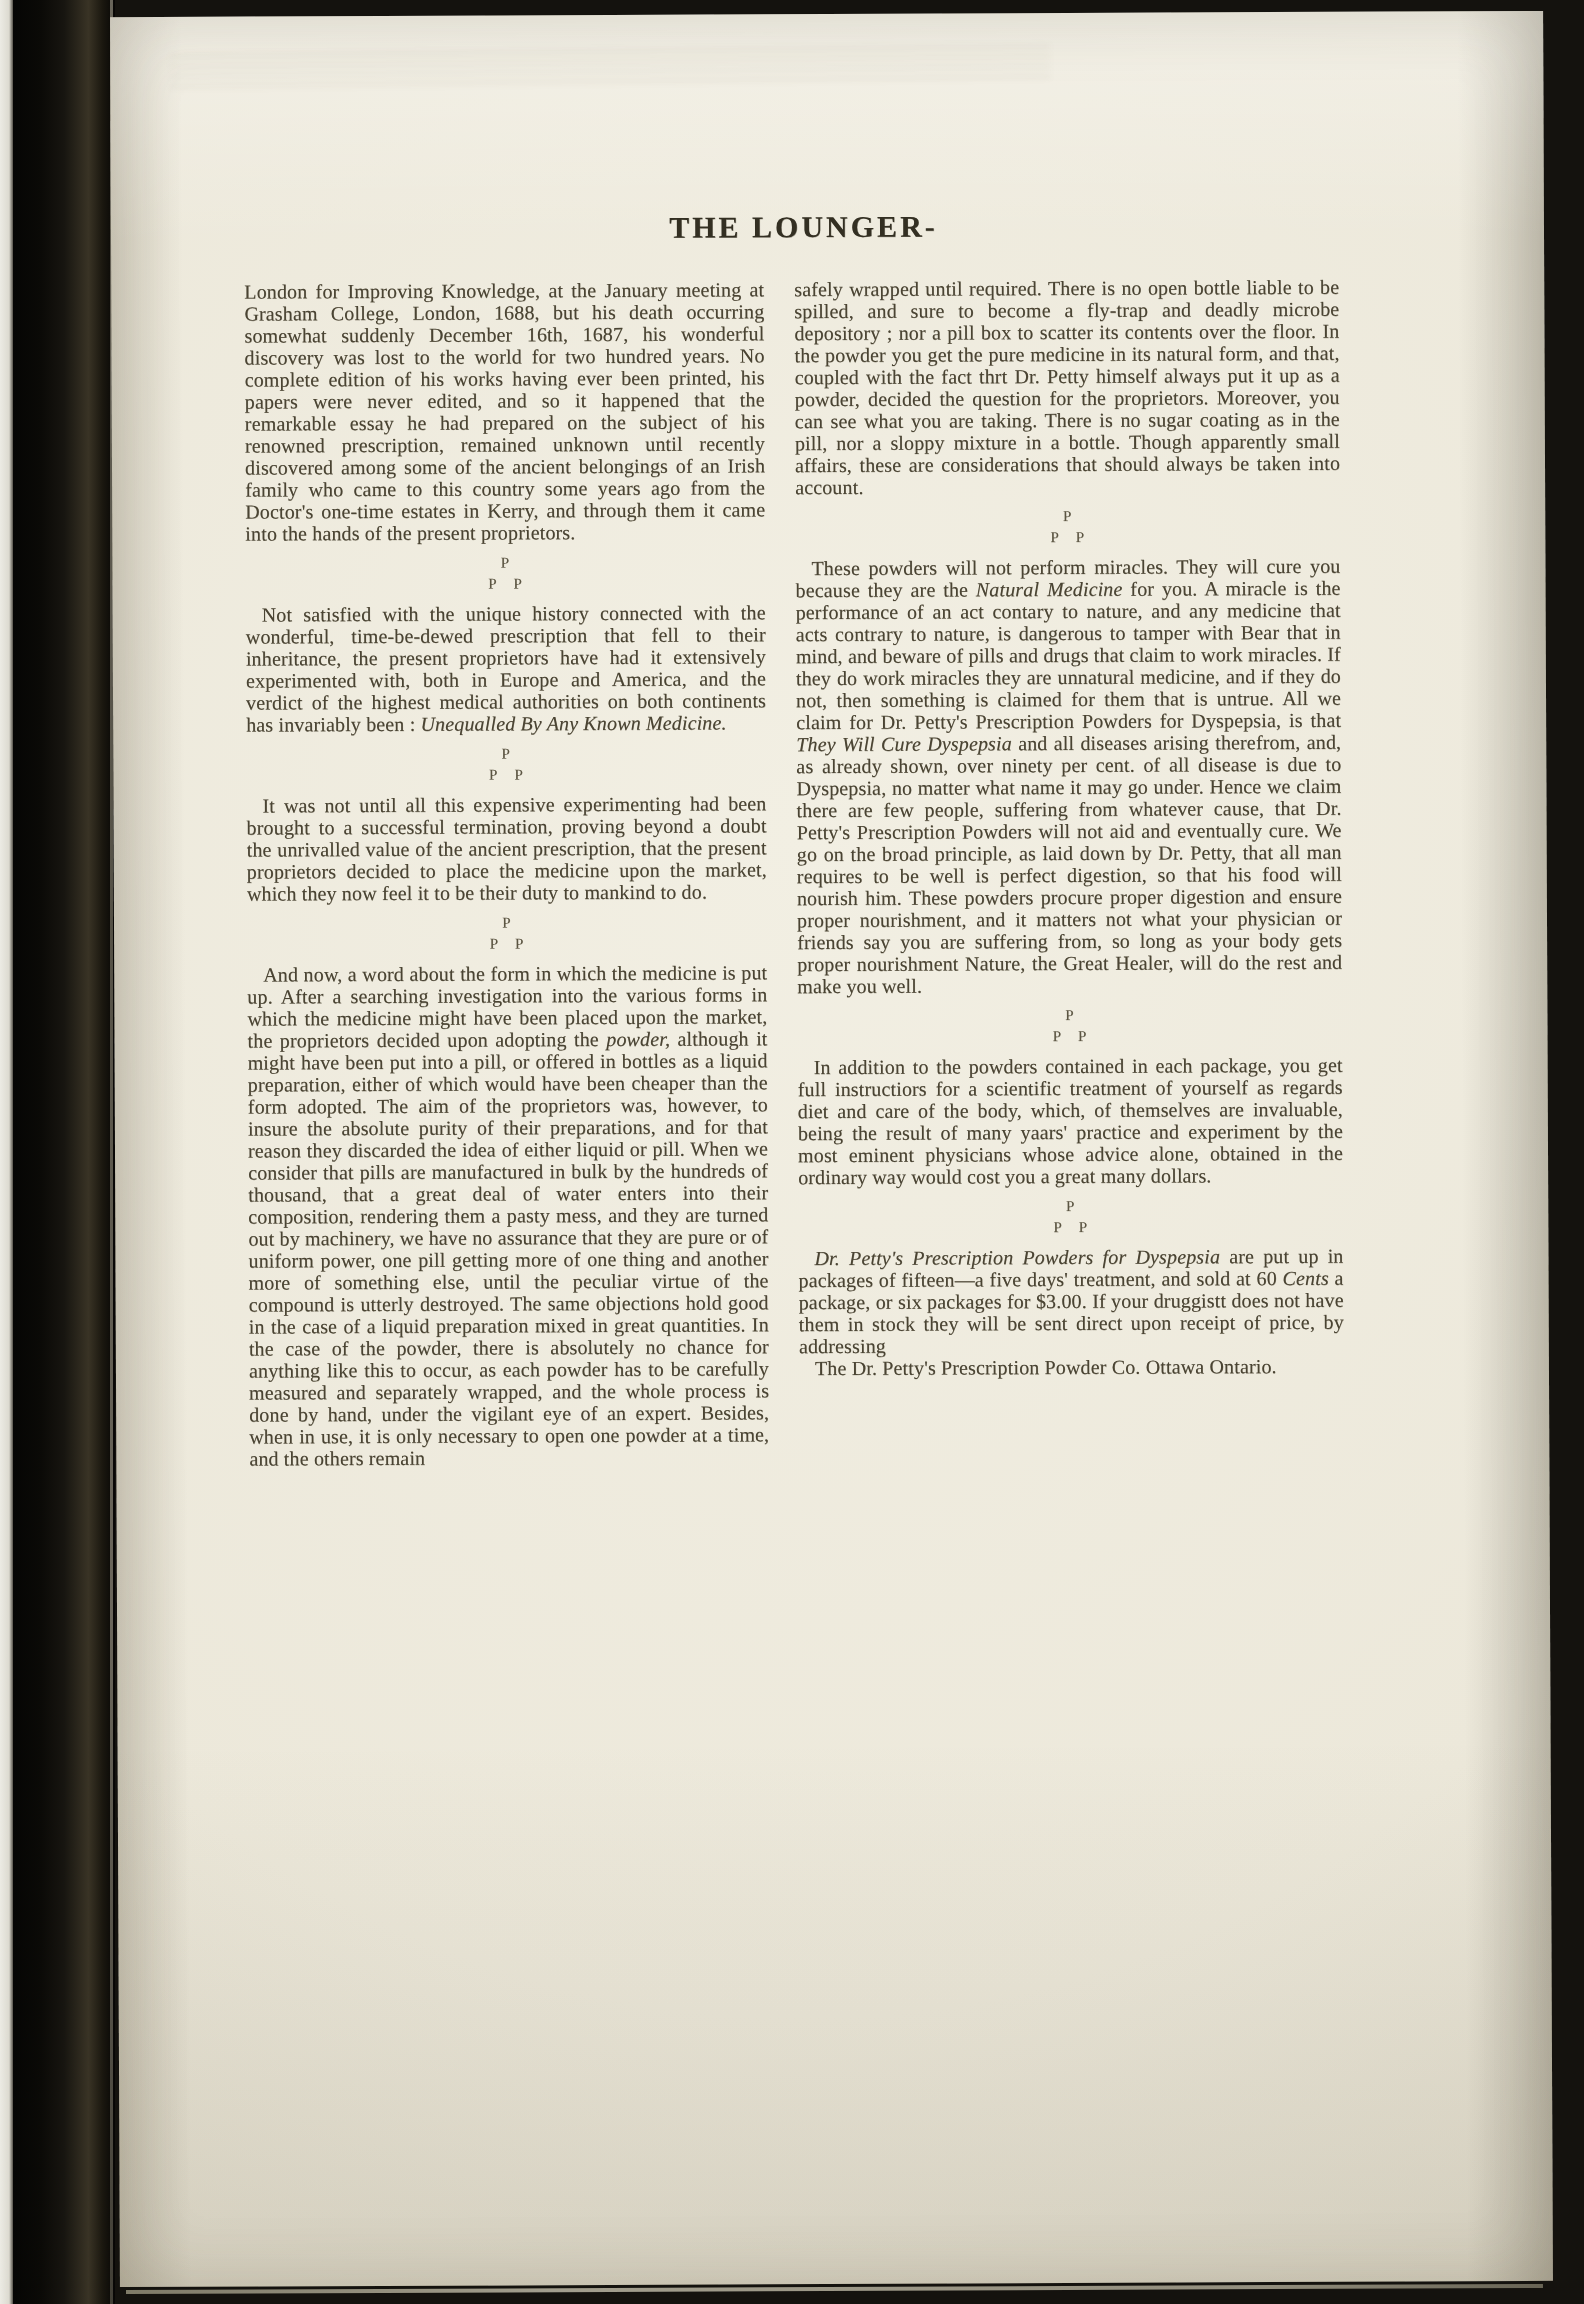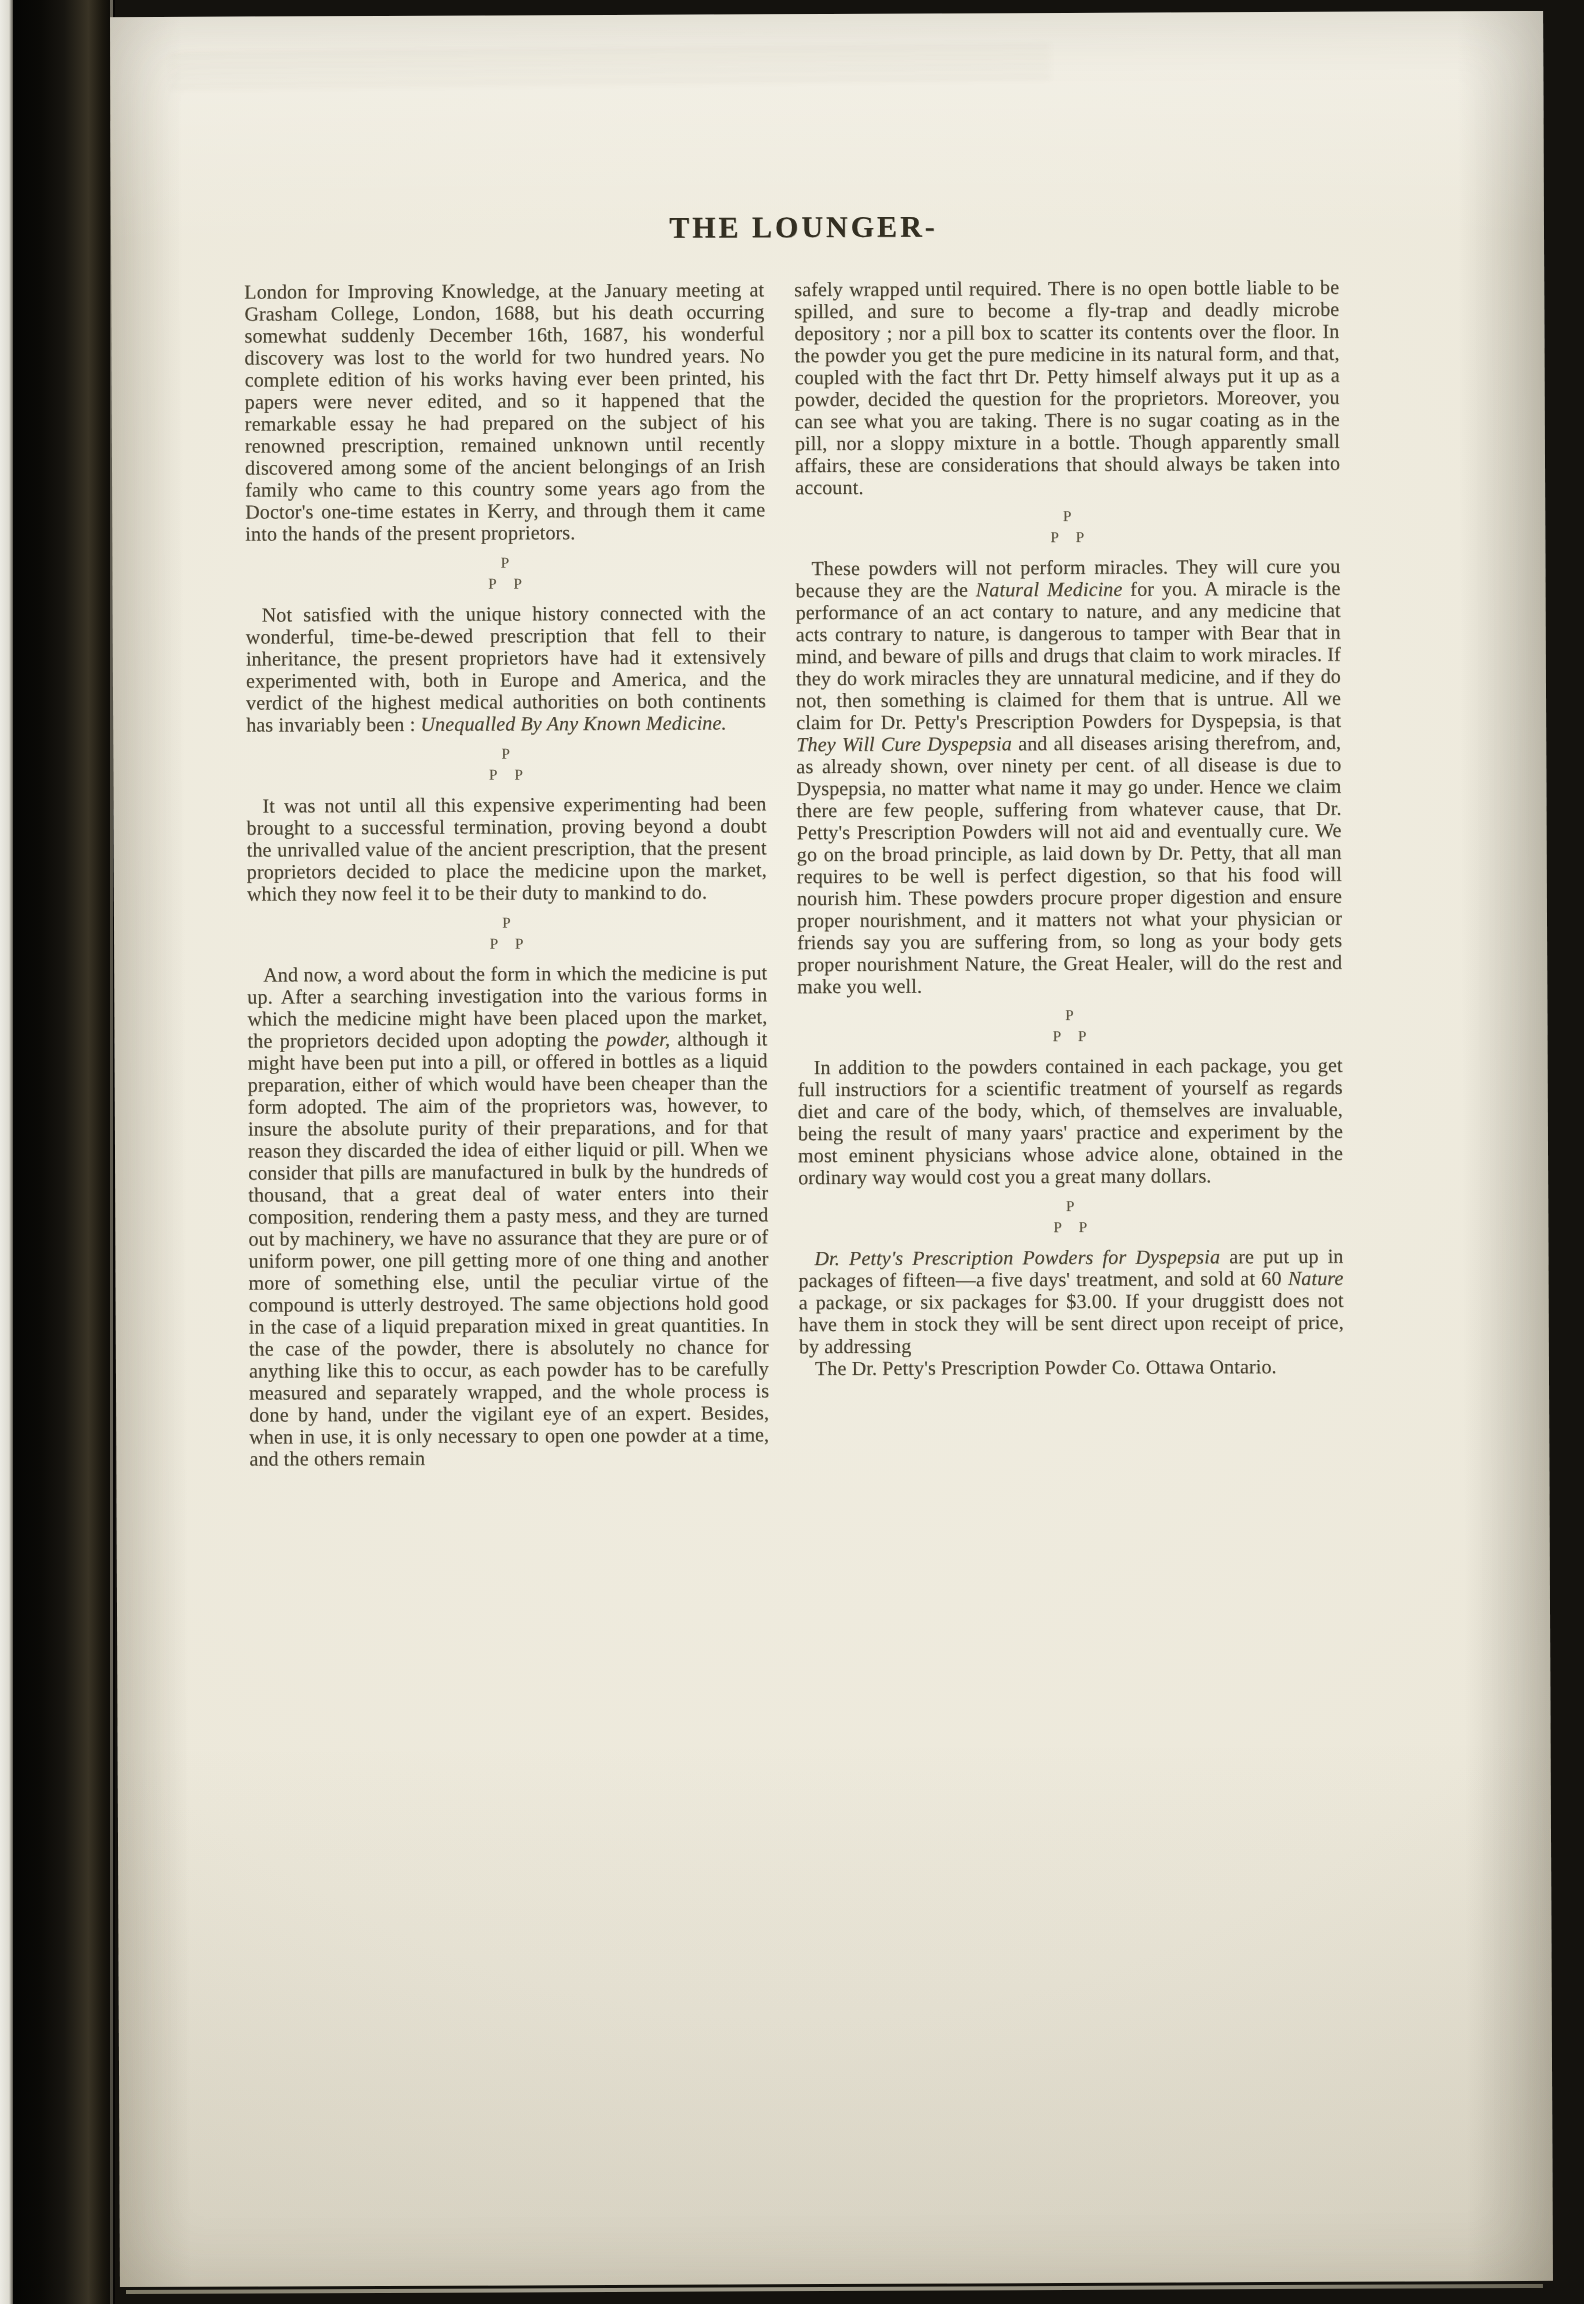--- a/index.html
+++ b/index.html
@@ -128,19 +128,19 @@
             <p class="para indent"><span>These powders will not perform miracles.  They will cure you because they are the </span><span class="it">Natural Medicine</span><span> for you.  A miracle is the performance of an act contary to nature, and any medicine that acts contrary to nature, is dangerous to tamper with Bear that in mind, and beware of pills and drugs that claim to work miracles.  If they do work miracles they are unnatural medicine, and if they do not, then something is claimed for them that is untrue.  All we claim for Dr. Petty's Prescription Powders for Dyspepsia, is that </span><span class="it">They Will Cure Dyspepsia</span><span> and all diseases arising therefrom, and, as already shown, over ninety per cent. of all disease is due to Dyspepsia, no matter what name it may go under.  Hence we claim there are few people, suffering from whatever cause, that Dr. Petty's Prescription Powders will not aid and eventually cure. We go on the broad principle, as laid down by Dr. Petty, that all man requires to be well is perfect digestion, so that his food will nourish him.  These powders procure proper digestion and ensure proper nourishment, and it matters not what your physician or friends say you are suffering from, so long as your body gets proper nourishment Nature, the Great Healer, will do the rest and make you well.</span></p>
             <div class="sep">
               <div>P</div>
               <div>P P</div>
             </div>
             <p class="para indent"><span>In addition to the powders contained in each package, you get full instructiors for a scientific treatment of yourself as regards diet and care of the body, which, of themselves are invaluable, being the result of many yaars' practice and experiment by the most eminent physicians whose advice alone, obtained in the ordinary way would cost you a great many dollars.</span></p>
             <div class="sep">
               <div>P</div>
               <div>P P</div>
             </div>
-            <p class="para indent"><span class="it">Dr. Petty's Prescription Powders for Dyspepsia</span><span> are put up in packages of fifteen—a five days' treatment, and sold at 60 </span><span class="it">Nature</span><span> a package, or six packages for $3.00.  If your druggistt does not have them in stock they will be sent direct upon receipt of price, by addressing</span></p>
+            <p class="para indent"><span class="it">Dr. Petty's Prescription Powders for Dyspepsia</span><span> are put up in packages of fifteen—a five days' treatment, and sold at 60 </span><span class="it">Cents</span><span> a package, or six packages for $3.00.  If your druggistt does not have them in stock they will be sent direct upon receipt of price, by addressing</span></p>
             <p class="para indent"><span>The Dr. Petty's Prescription Powder Co. Ottawa Ontario.</span></p>
           </div>
       </div>
     </div>
   </div>
 </div>
 
 </body></html>

